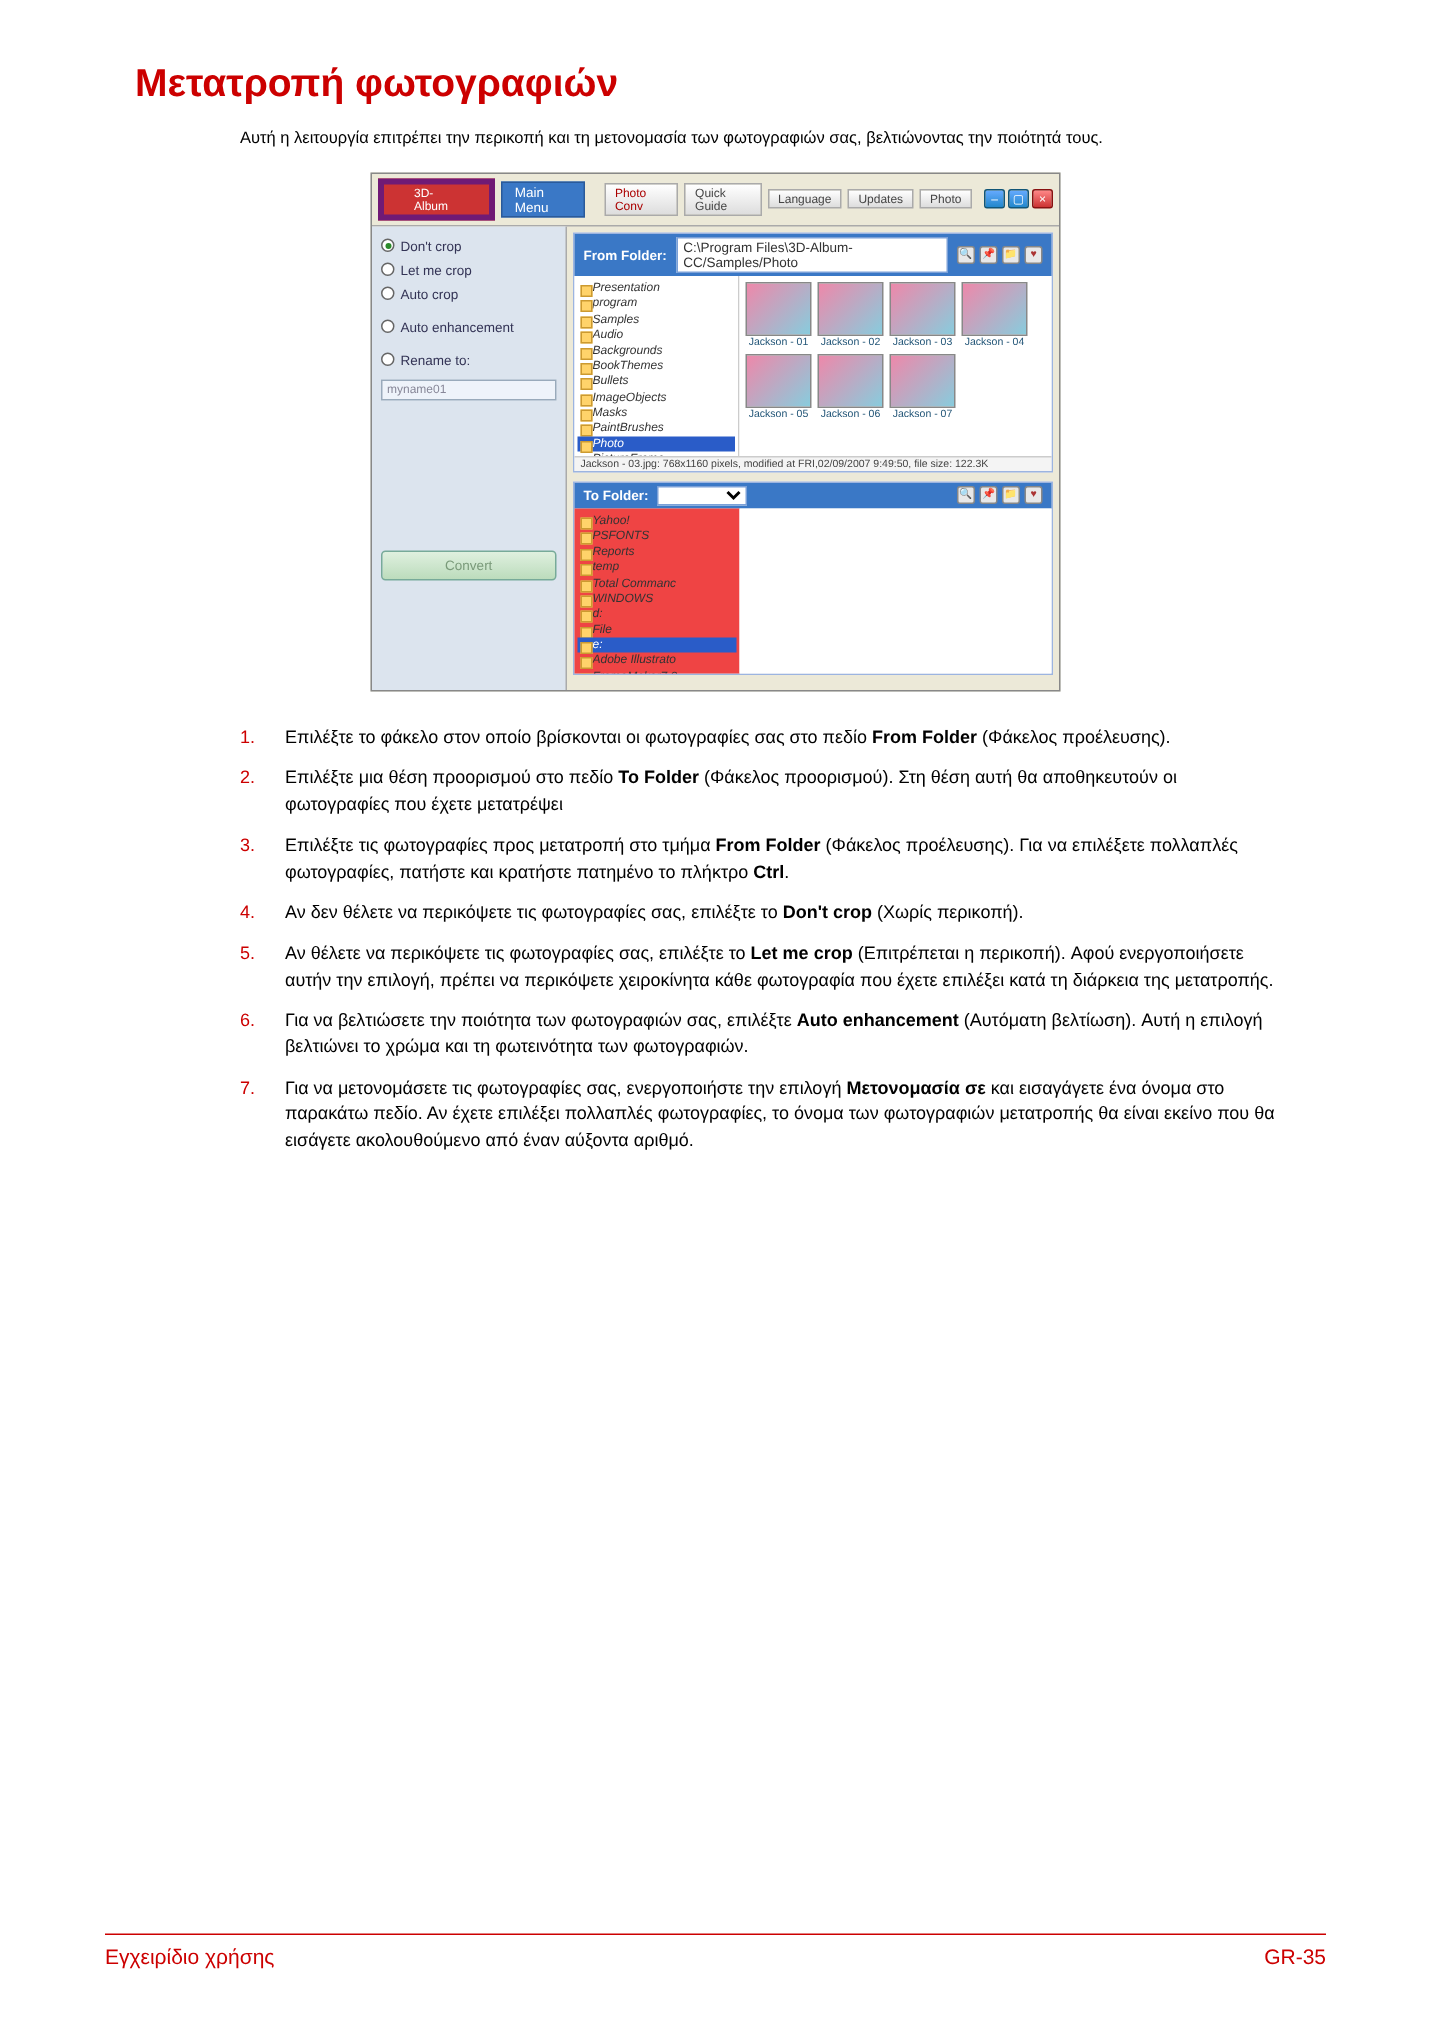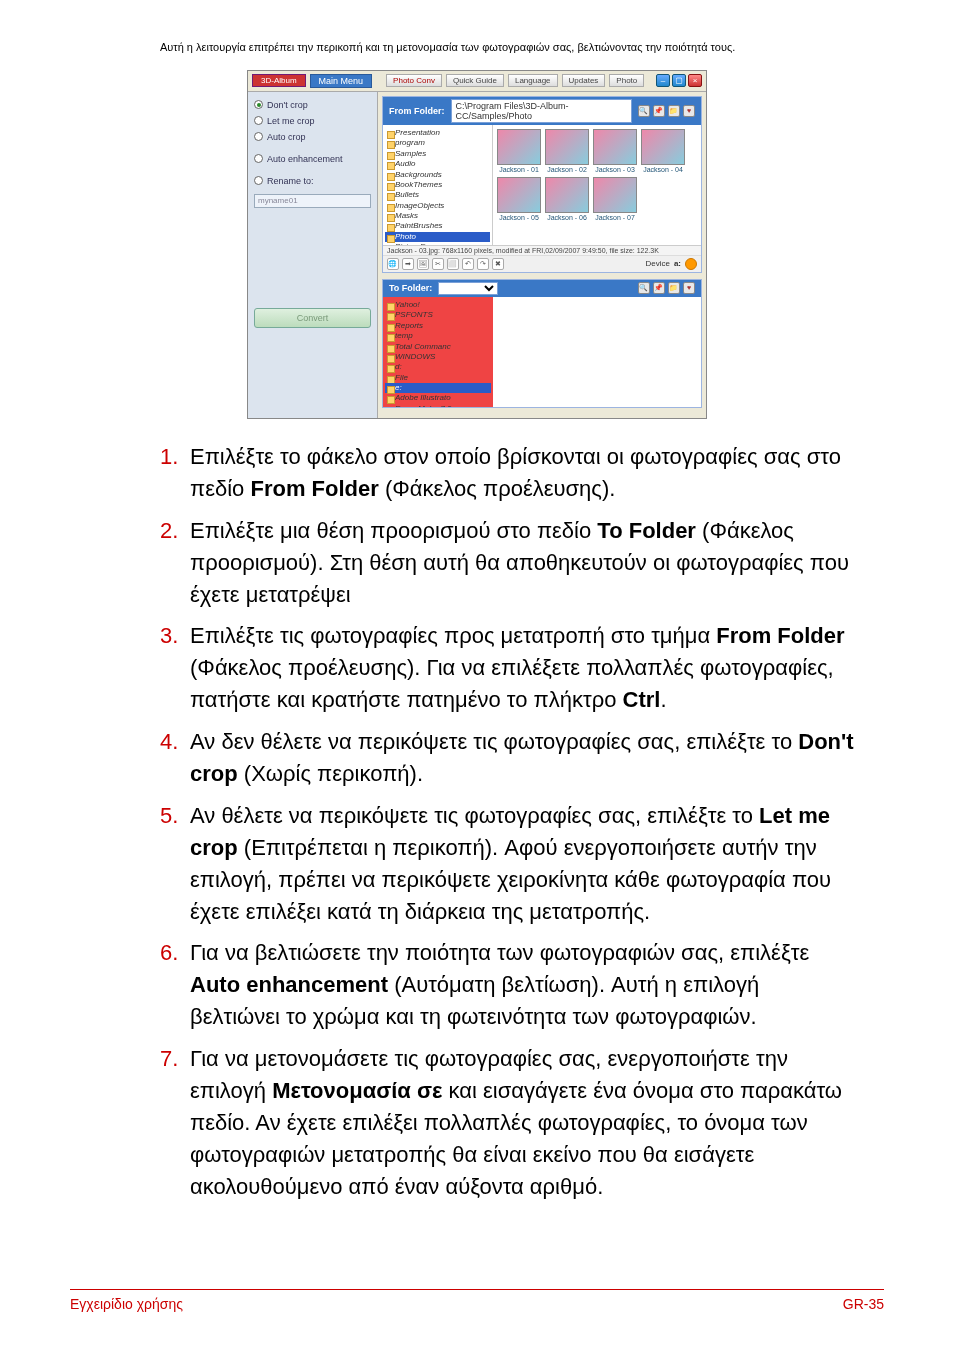--- a/index.html
+++ b/index.html
@@ -50,23 +50,23 @@
     display: flex;
     align-items: center;
     gap: 4px;
     padding: 3px 4px;
     background: #ece9d8;
     border-bottom: 1px solid #aaa;
   }
   .tb-logo {
     background: #c33;
     color: #fff;
-    padding: 1px 8px;
+    padding: 1px 20px;
     font-size: 8px;
-    border: 1px solid #701a75;
+    border: 4px solid #701a75;
   }
   .tb-mainmenu {
     background: #3a78c6;
     color: #fff;
     padding: 1px 8px;
     font-size: 9px;
     border: 1px solid #2a5a9a;
   }
   .tb-tab {
     background: linear-gradient(#fff,#ddd);
@@ -198,21 +198,21 @@
   }
 
   ol.steps {
     margin-left: 90px;
     margin-right: 30px;
     list-style: none;
     counter-reset: step;
   }
   ol.steps > li {
     position: relative;
-    font-size: 22px;
+    font-size: 12px;
     line-height: 1.45;
     padding-left: 30px;
     margin-bottom: 10px;
   }
   ol.steps > li::before {
     counter-increment: step;
     content: counter(step) ".";
     position: absolute;
     left: 0;
     top: 0;
@@ -232,20 +232,21 @@
     justify-content: space-between;
     color: #c00;
     font-size: 14px;
   }
 </style>
 </head>
 <body>
 
 <div class="page">
 
+  <h1 class="title">Μετατροπή φωτογραφιών</h1>
 
   <p class="intro">Αυτή η λειτουργία επιτρέπει την περικοπή και τη μετονομασία των φωτογραφιών σας, βελτιώνοντας την ποιότητά τους.</p>
 
   <div class="screenshot">
     <div class="app-window">
       <div class="app-toolbar">
         <span class="tb-logo">3D-Album</span>
         <span class="tb-mainmenu">Main Menu</span>
         <span style="width:6px"></span>
         <span class="tb-tab active">Photo Conv</span>
@@ -319,35 +320,20 @@
                 <div class="thumb"><div class="thumb-img"></div><span>Jackson - 01</span></div>
                 <div class="thumb"><div class="thumb-img"></div><span>Jackson - 02</span></div>
                 <div class="thumb"><div class="thumb-img"></div><span>Jackson - 03</span></div>
                 <div class="thumb"><div class="thumb-img"></div><span>Jackson - 04</span></div>
                 <div class="thumb"><div class="thumb-img"></div><span>Jackson - 05</span></div>
                 <div class="thumb"><div class="thumb-img"></div><span>Jackson - 06</span></div>
                 <div class="thumb"><div class="thumb-img"></div><span>Jackson - 07</span></div>
               </div>
             </div>
             <div class="statusbar">Jackson - 03.jpg: 768x1160 pixels, modified at FRI,02/09/2007 9:49:50, file size: 122.3K</div>
-            <div class="mini-toolbar">
-              <span class="mini-ico">🌐</span>
-              <span class="mini-ico">➡</span>
-              <span class="mini-ico">🖼</span>
-              <span class="mini-ico">✂</span>
-              <span class="mini-ico">⬜</span>
-              <span class="mini-ico">↶</span>
-              <span class="mini-ico">↷</span>
-              <span class="mini-ico">✖</span>
-              <span class="mini-device">
-                <span>Device</span>
-                <b>a:</b>
-                <span class="dc"></span>
-              </span>
-            </div>
           </div>
 
           <div class="pane">
             <div class="pane-header">
               <span>To Folder:</span>
               <select class="to-path-sel"></select>
               <span style="flex:1"></span>
               <span class="hdr-icons">
                 <span class="hdr-icon">🔍</span>
                 <span class="hdr-icon">📌</span>

